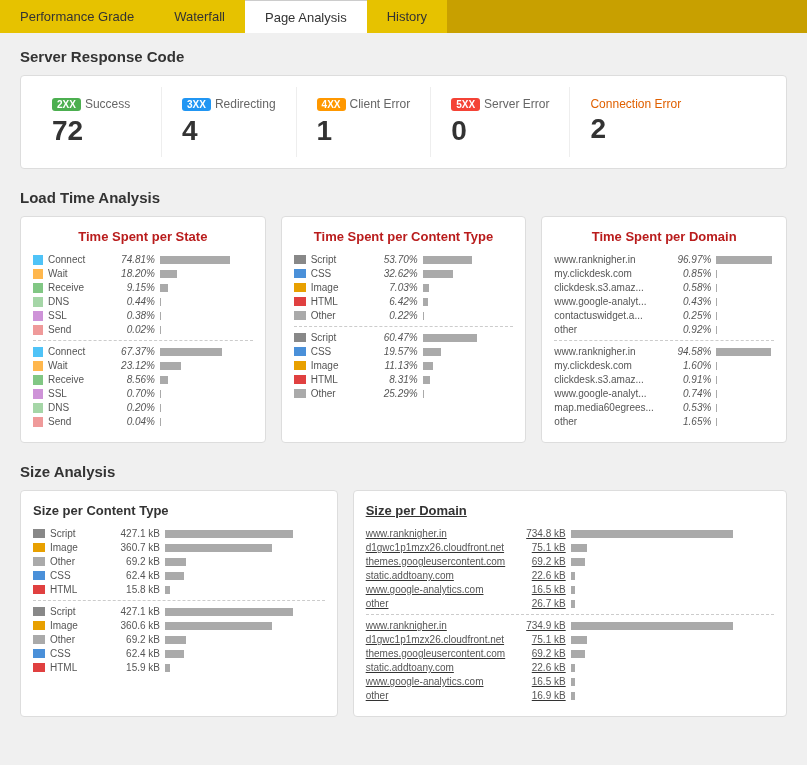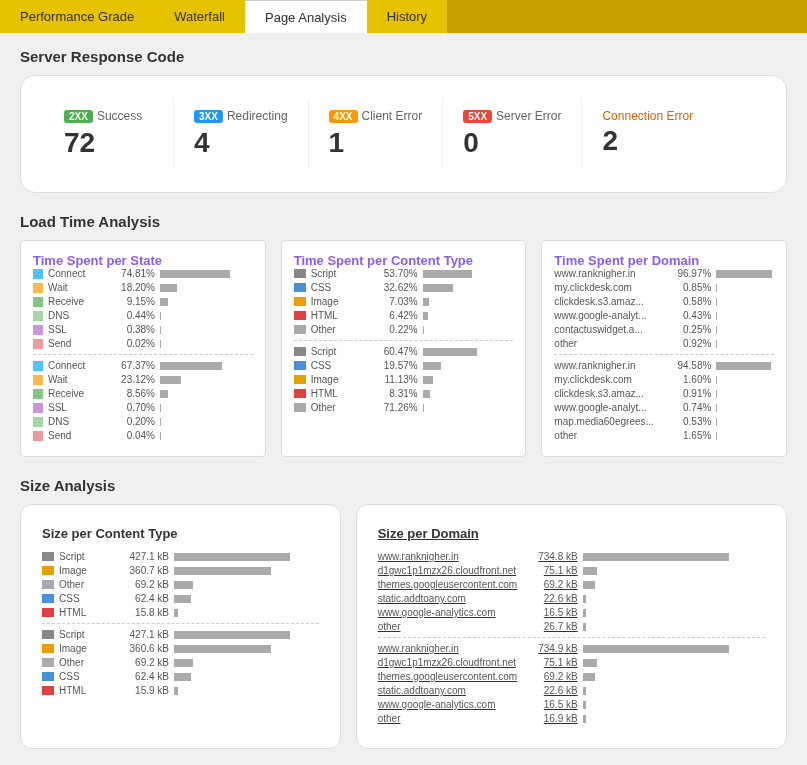--- a/index.html
+++ b/index.html
@@ -11,50 +11,50 @@
     .nav-tab.inactive { background: #e6c200; color: #333; }
     .nav-tab.active { background: #fff; color: #333; border-top: 1px solid #ccc; }
 
     
     .main { padding: 15px 20px; background: #f0f0f0; }
 
     
     .section-title { font-size: 15px; font-weight: bold; color: #333; margin-bottom: 10px; }
 
     
-    .card { background: #fff; border: 1px solid #ddd; border-radius: 15px; padding: 23px; margin-bottom: 20px; }
+    .card { background: #fff; border: 1px solid #ddd; border-radius: 4px; padding: 11px; margin-bottom: 20px; }
 
     
     .src-grid { display: flex; flex-wrap: wrap; }
     .src-item { padding: 10px 20px; min-width: 130px; }
     .src-item:not(:last-child) { border-right: 1px solid #eee; }
     .src-badge { display: inline-block; border-radius: 3px; color: #fff; font-size: 10px; font-weight: bold; padding: 1px 5px; margin-bottom: 4px; }
     .badge-2xx { background: #4caf50; }
     .badge-3xx { background: #2196f3; }
     .badge-4xx { background: #ff9800; }
     .badge-5xx { background: #f44336; }
     .src-label { font-size: 12px; color: #666; display: inline-block; margin-left: 4px; }
     .src-number { font-size: 28px; font-weight: bold; color: #333; }
     .src-conn-label { color: #e06000; font-size: 12px; margin-bottom: 2px; }
 
     
     .lta-grid { display: flex; gap: 15px; }
     .lta-card { flex: 1; background: #fff; border: 1px solid #ddd; border-radius: 4px; padding: 12px; }
-    .lta-title { font-size: 13px; font-weight: bold; color: #8b5cf6; }
+    .lta-title { font-size: 13px; font-weight: bold; margin-bottom: 10px; color: #b91c1c; text-align: center; }
     .chart-row { display: flex; align-items: center; margin-bottom: 3px; }
     .chart-color-box { width: 10px; height: 10px; margin-right: 5px; flex-shrink: 0; }
     .chart-label { width: 65px; font-size: 10px; color: #555; flex-shrink: 0; }
-    .chart-pct { width: 42px; font-size: 10px; color: #555; flex-shrink: 0; text-align: right; margin-right: 5px; }
+    .chart-pct { width: 42px; font-size: 10px; color: #555; flex-shrink: 0; text-align: right; margin-right: 5px; font-style: italic; }
     .chart-bar-wrap { flex: 1; height: 8px; background: transparent; }
     .chart-bar { height: 8px; background: #aaa; display: block; }
     .chart-icon { width: 12px; height: 10px; margin-right: 5px; flex-shrink: 0; font-size: 9px; }
 
     
     .sa-grid { display: flex; gap: 15px; }
-    .sa-card { background: #fff; border: 1px solid #ddd; border-radius: 12px; padding: 21px; }
+    .sa-card { background: #fff; border: 1px solid #ddd; border-radius: 4px; padding: 12px; }
     .sa-card-left { flex: 1; }
     .sa-card-right { flex: 1.4; text-decoration: underline; }
     .sa-title { font-size: 13px; font-weight: bold; margin-bottom: 10px; color: #333; }
     .sa-row { display: flex; align-items: center; margin-bottom: 3px; }
     .sa-icon { width: 12px; height: 10px; margin-right: 5px; flex-shrink: 0; }
     .sa-label { width: 55px; font-size: 10px; color: #555; flex-shrink: 0; }
     .sa-size { width: 55px; font-size: 10px; color: #555; flex-shrink: 0; text-align: right; margin-right: 5px; }
     .sa-bar-wrap { flex: 1; height: 8px; }
     .sa-bar { height: 8px; background: #aaa; }
     .sa-label-domain { width: 145px; font-size: 10px; color: #555; flex-shrink: 0; }
@@ -284,21 +284,21 @@
       <div class="chart-icon" style="background:#e04040;width:12px;height:9px;margin-right:5px;flex-shrink:0;"></div>
       <span class="chart-label">HTML</span>
       <span class="chart-pct">8.31%</span>
       <div class="chart-bar-wrap">
         <div class="chart-bar" style="width:8%;background:#aaa;"></div>
       </div>
     </div>
           <div class="chart-row">
       <div class="chart-icon" style="background:#aaa;width:12px;height:9px;margin-right:5px;flex-shrink:0;"></div>
       <span class="chart-label">Other</span>
-      <span class="chart-pct">71.26%</span>
+      <span class="chart-pct">25.29%</span>
       <div class="chart-bar-wrap">
         <div class="chart-bar" style="width:1%;background:#aaa;"></div>
       </div>
     </div>
         </div>
     </div>
 
     <div class="lta-card">
       <div class="lta-title">Time Spent per Domain</div>
       <div id="domain-rows">

